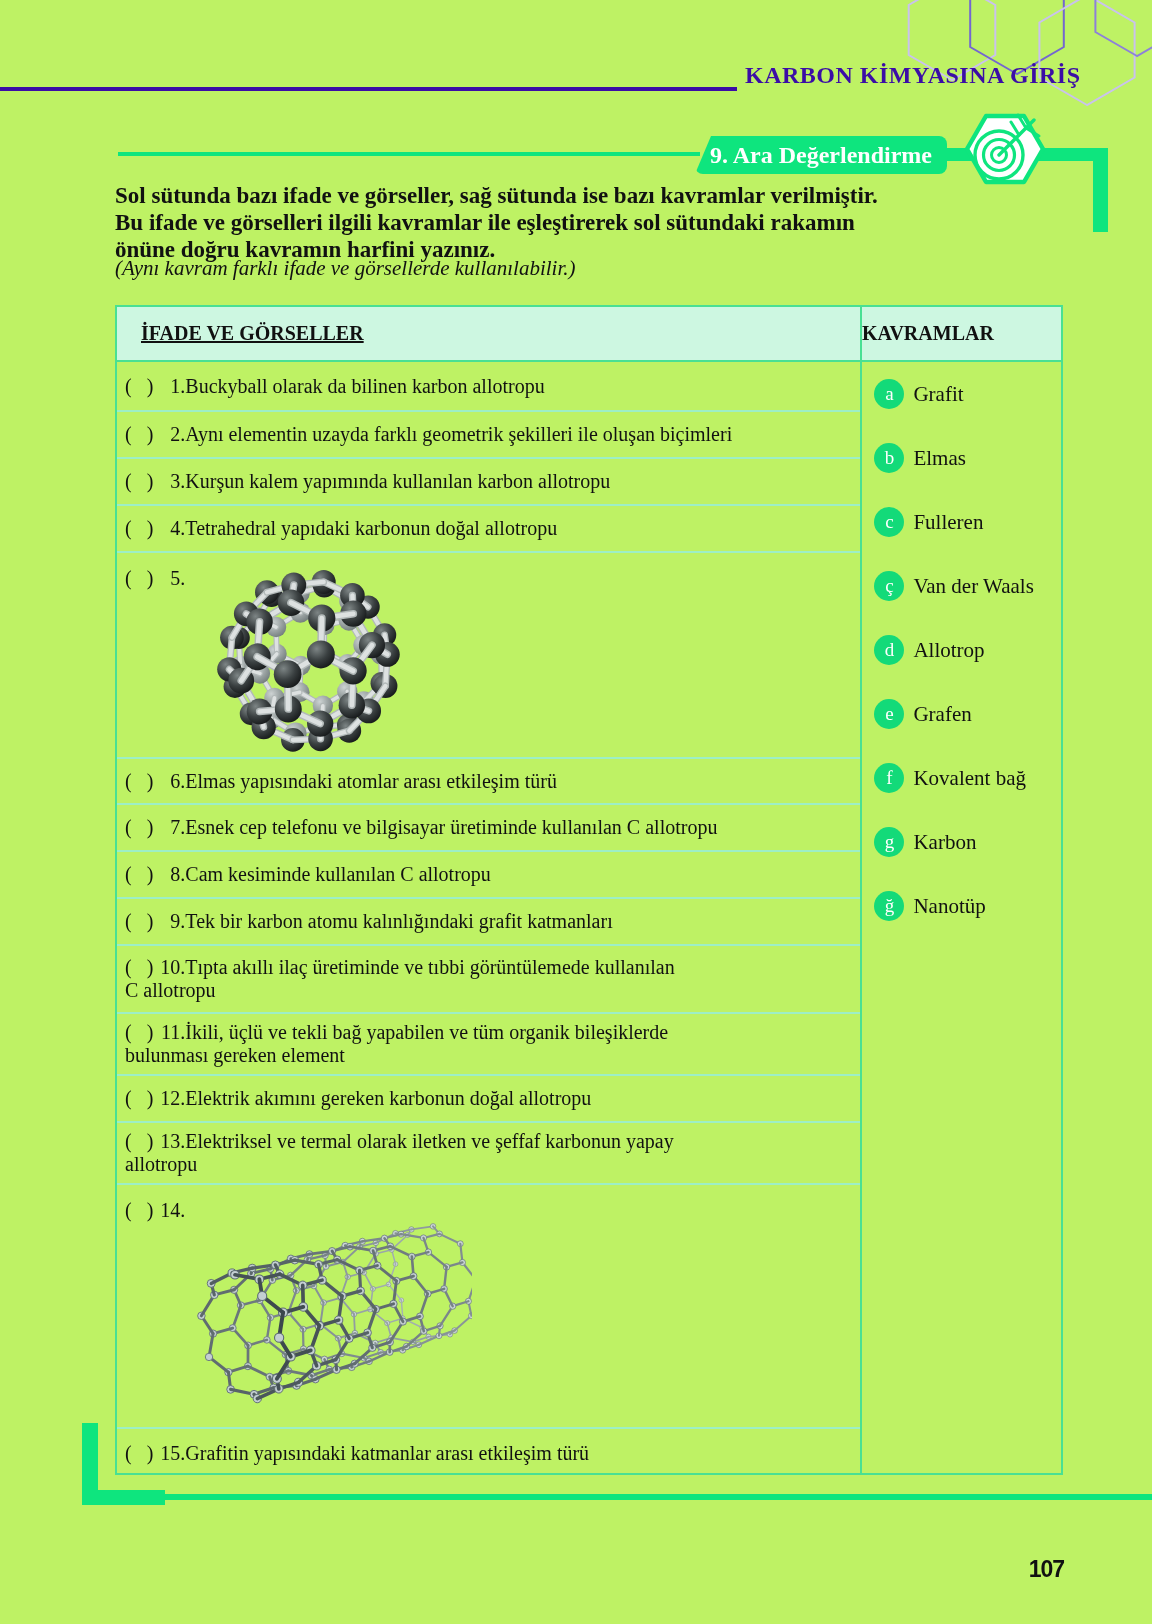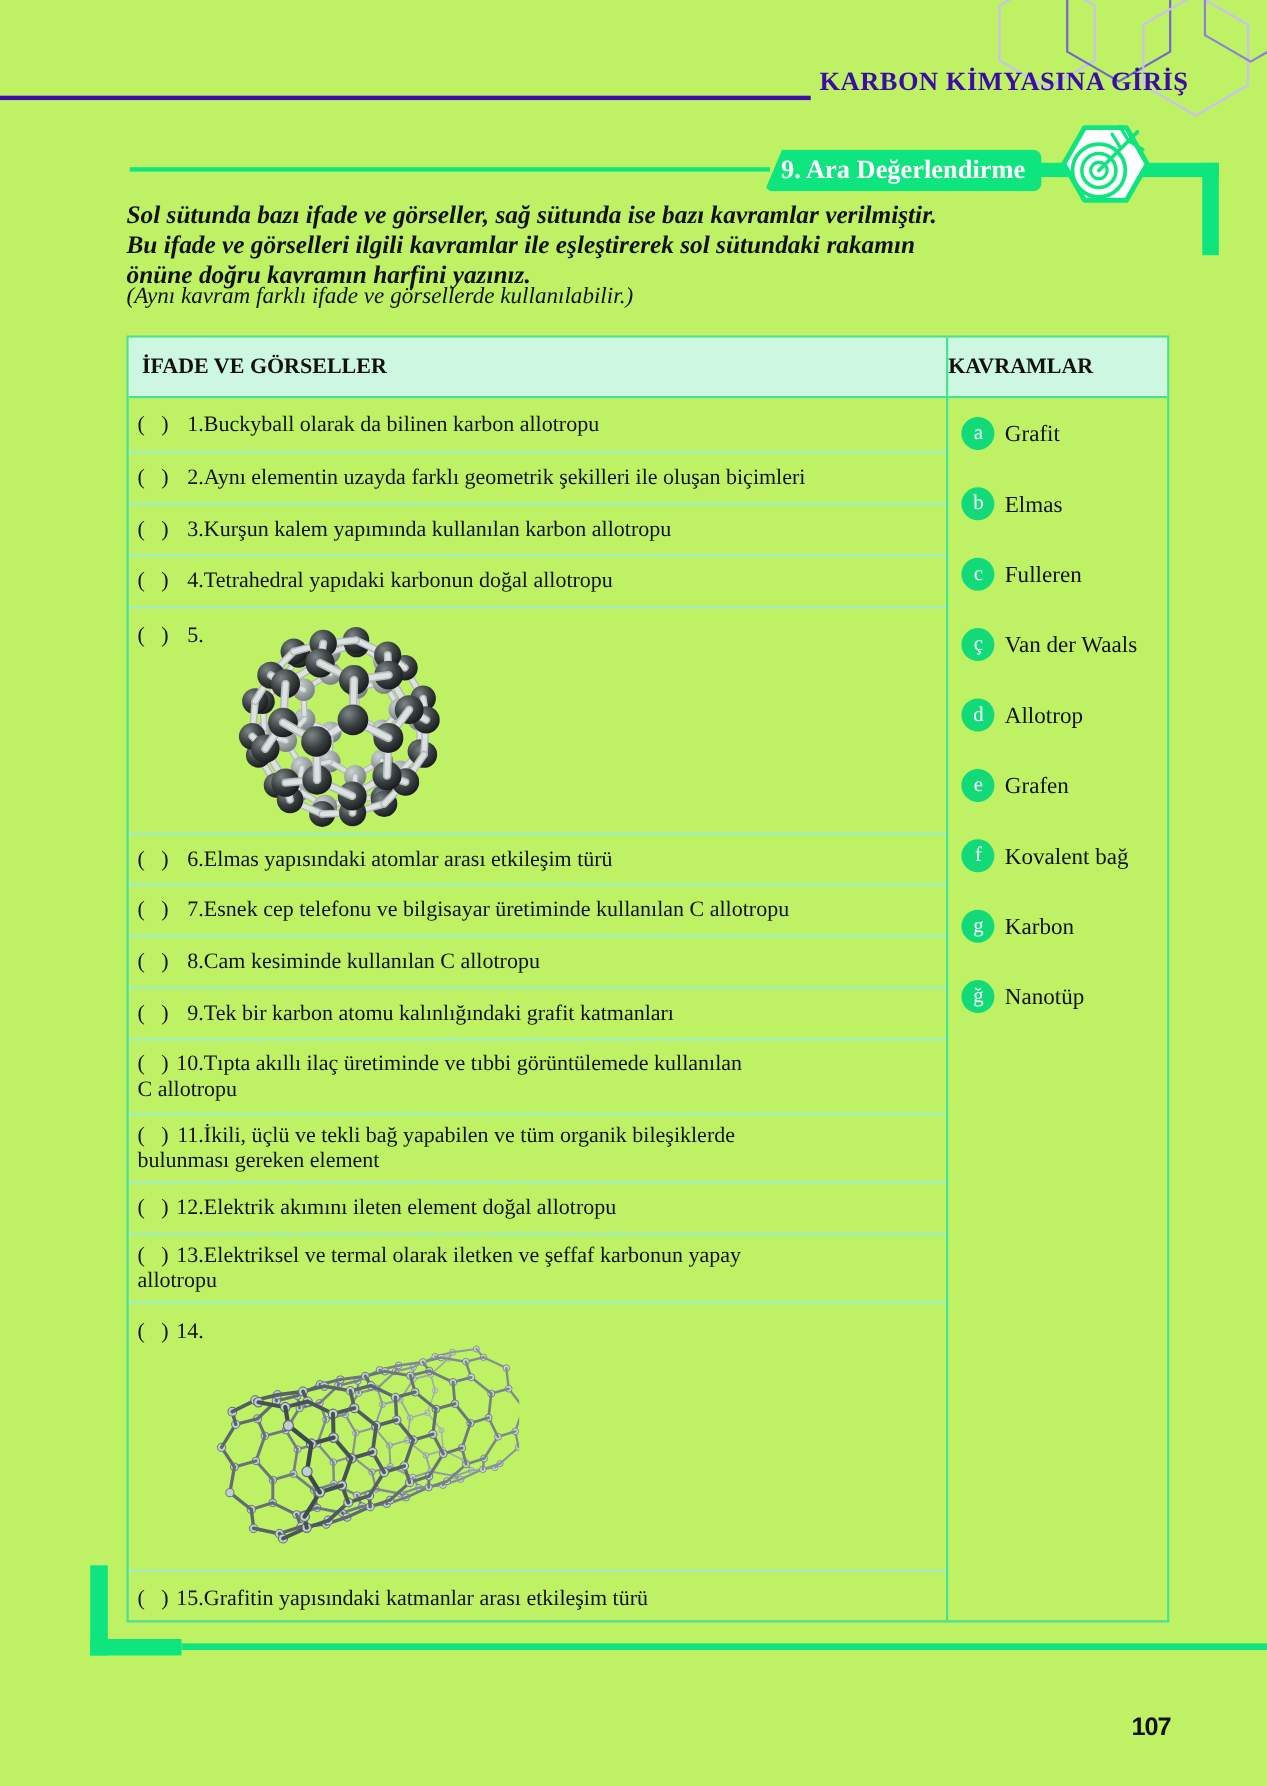--- a/index.html
+++ b/index.html
@@ -15,29 +15,29 @@
   .banner-line{position:absolute;left:118px;top:152px;width:582px;height:4px;background:#0ee57e;}
   .banner{position:absolute;left:695px;top:136px;width:252px;height:38px;background:#0ee57e;
           border-radius:8px;clip-path:polygon(16px 0,100% 0,100% 100%,0 100%);
           display:flex;align-items:center;justify-content:center;}
   .banner span{color:#fff;font-size:24px;font-weight:bold;}
   .elbow-h{position:absolute;left:935px;top:148px;width:173px;height:13px;background:#0ee57e;}
   .elbow-v{position:absolute;left:1093px;top:148px;width:15px;height:84px;background:#0ee57e;}
   .target-hex{position:absolute;left:958px;top:108px;}
 
   
-  .intro{position:absolute;left:115px;top:182px;width:830px;font-size:23px;font-weight:bold;line-height:27px;font-style:italic;}
+  .intro{position:absolute;left:115px;top:182px;width:830px;font-size:23px;font-weight:bold;line-height:27px;}
   .intro-note{position:absolute;left:115px;top:256px;width:830px;font-size:21px;font-style:italic;}
 
   
   .qtable{position:absolute;left:115px;top:305px;width:948px;height:1170px;
           border:2px solid #49e093;box-sizing:border-box;}
   .thead{display:flex;height:55px;background:#cdf7e1;border-bottom:2px solid #49e093;box-sizing:border-box;}
   .th{display:flex;align-items:center;font-size:20px;font-weight:bold;}
-  .th.left{width:745px;padding-left:12px;box-sizing:border-box;}
+  .th.left{width:745px;padding-left:24px;box-sizing:border-box;text-decoration:underline;}
   .th.right{flex:1;}
   .vdivider{position:absolute;left:743px;top:0;width:2px;height:100%;background:#49e093;}
   .tbody{position:relative;display:flex;}
   .col-left{width:745px;}
   .col-right{width:201px;}
   .row{box-sizing:border-box;display:flex;flex-direction:column;justify-content:center;
        padding-left:8px;font-size:20px;position:relative;}
   .row + .row{border-top:2px solid #9defc5;}
   .row.imgrow{justify-content:flex-start;padding-top:14px;}
   .l1{display:flex;align-items:baseline;white-space:nowrap;}
@@ -435,21 +435,21 @@
               <span class="paren">(   )</span>
               <span class="num">11.</span>
               <span class="txt">İkili, üçlü ve tekli bağ yapabilen ve tüm organik bileşiklerde</span>
             </div>
           <div class="l2">bulunması gereken element</div>
         </div>
         <div class="row" style="height:47px">
             <div class="l1">
               <span class="paren">(   )</span>
               <span class="num">12.</span>
-              <span class="txt">Elektrik akımını ileten element doğal allotropu</span>
+              <span class="txt">Elektrik akımını gereken karbonun doğal allotropu</span>
             </div>
           </div>
         <div class="row" style="height:62px">
           <div class="l1">
               <span class="paren">(   )</span>
               <span class="num">13.</span>
               <span class="txt">Elektriksel ve termal olarak iletken ve şeffaf karbonun yapay</span>
             </div>
           <div class="l2">allotropu</div>
         </div>

